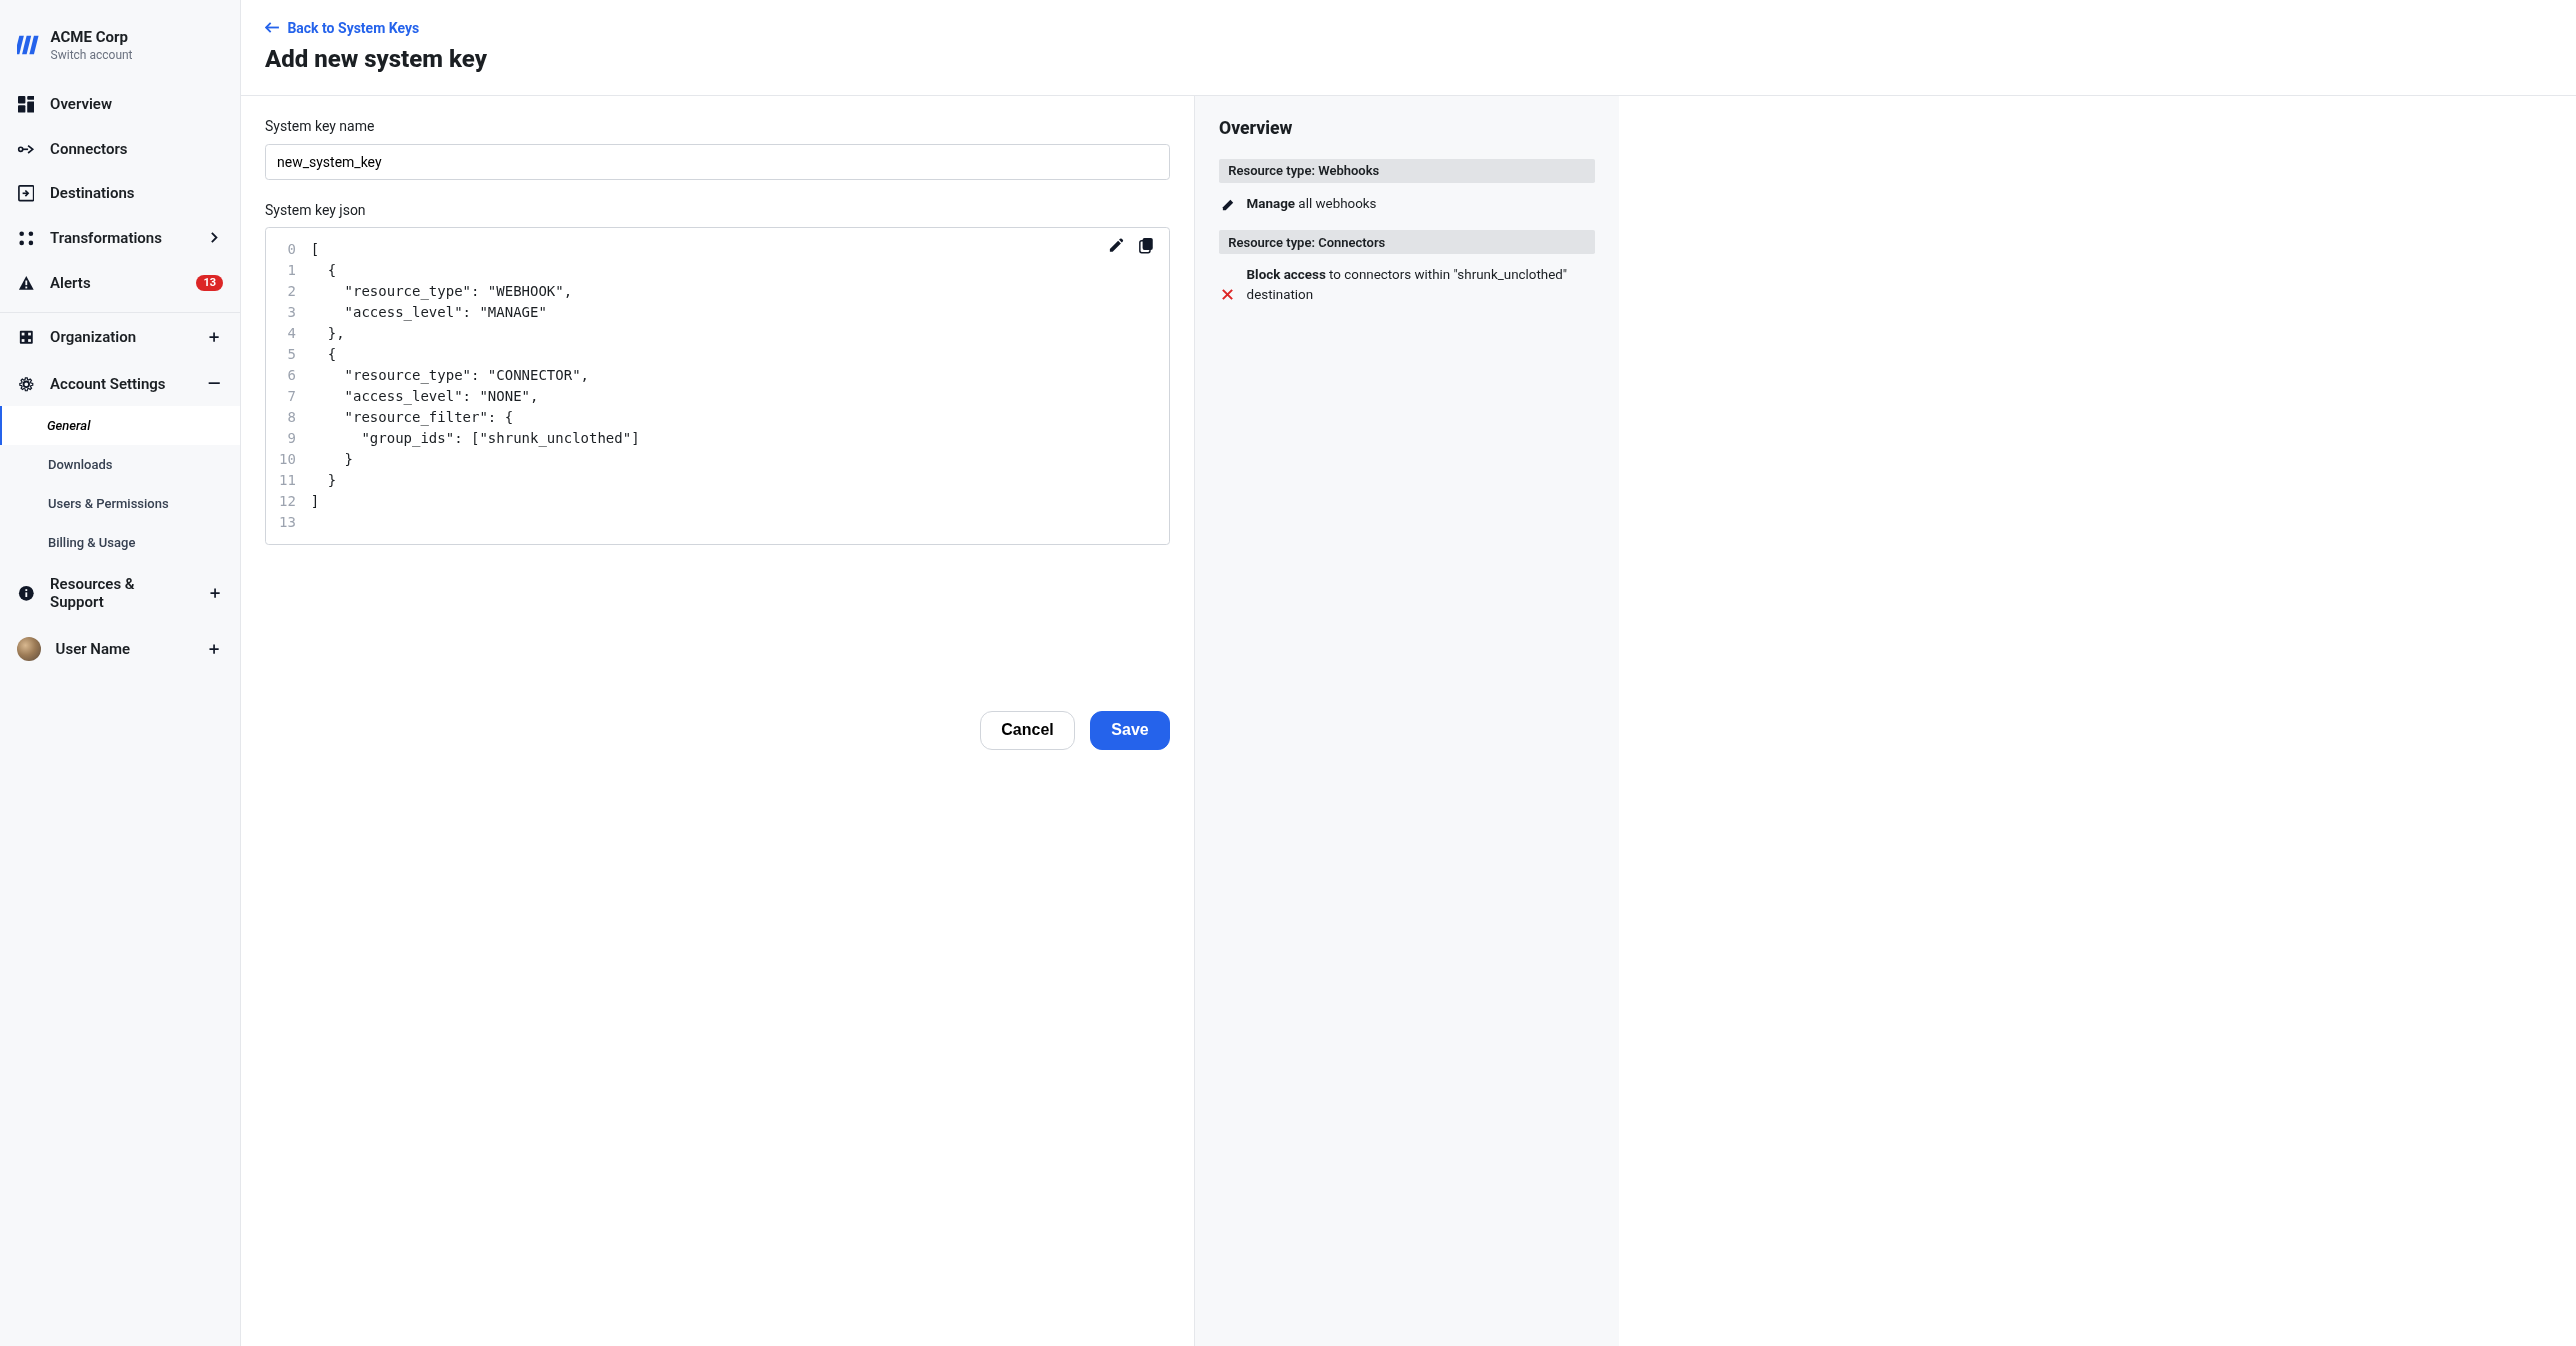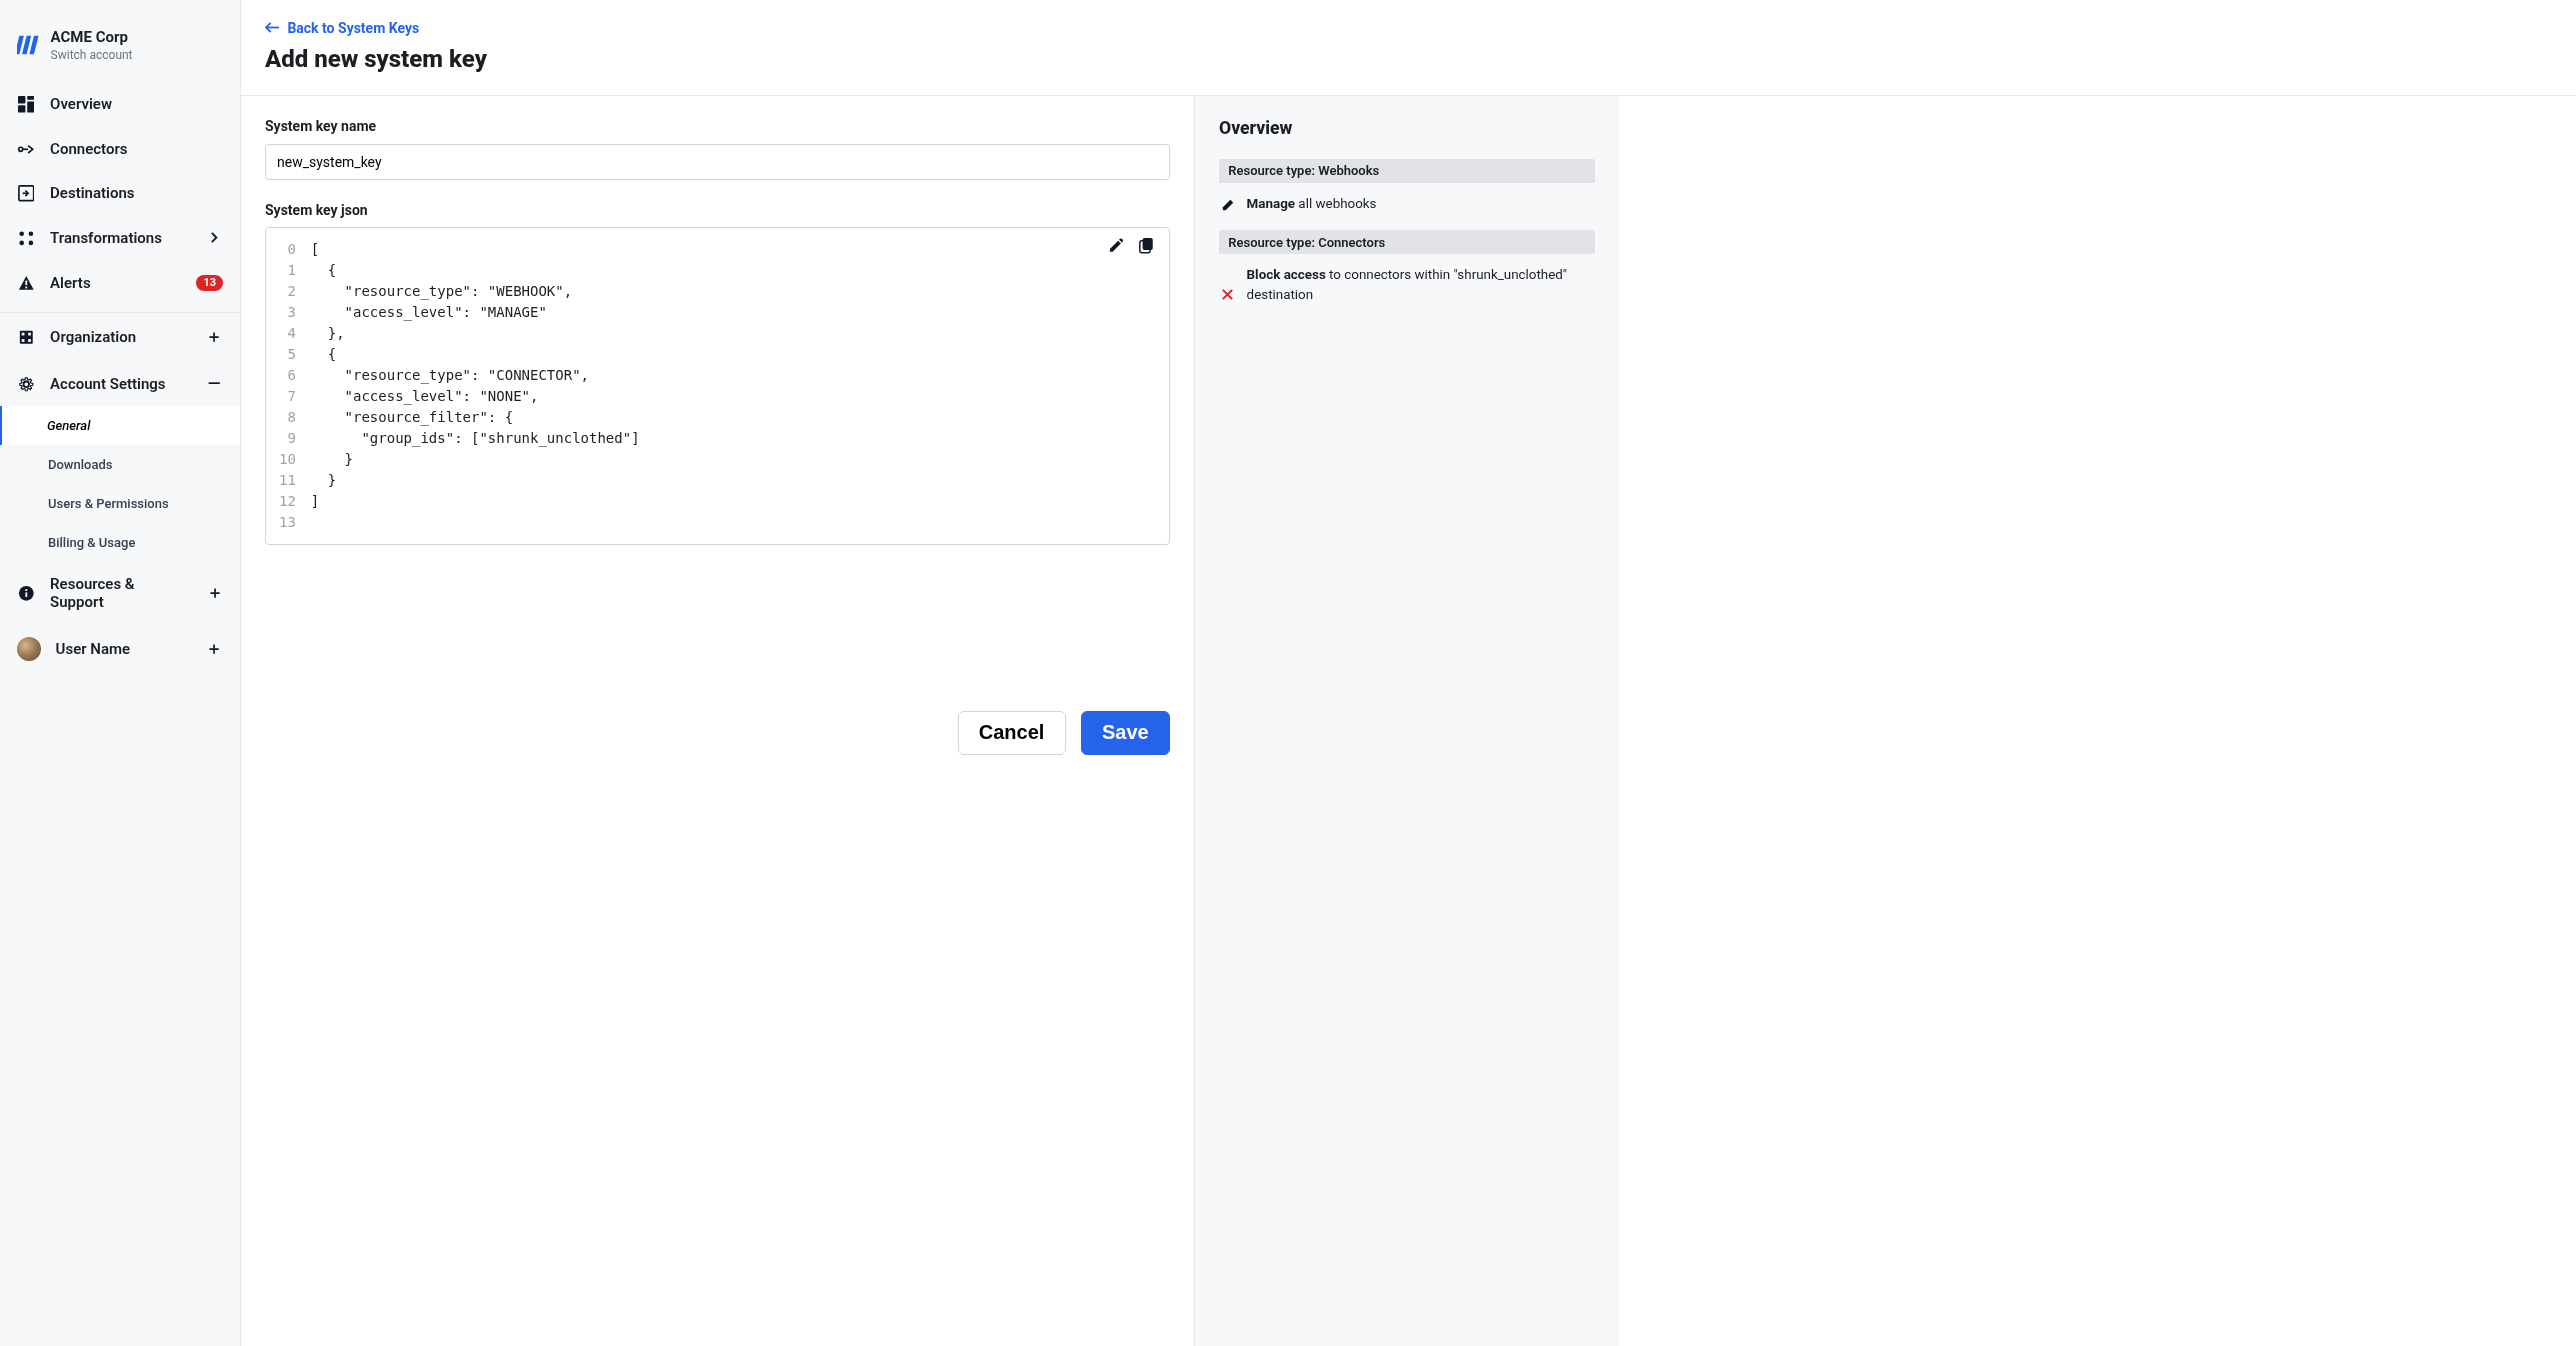--- a/index.html
+++ b/index.html
@@ -146,21 +146,21 @@
   max-width: 953px;
 }
 .side-col {
   width: 425px;
   background: #f7f8fa;
   border-left: 0.9px solid #e5e7eb;
   padding: 22px 24px;
 }
 .form-label {
   font-size: 14px;
-  font-weight: 700;
+  font-weight: 400;
   margin-bottom: 9.2px;
   display: block;
 }
 .text-input {
   width: 100%;
   padding: 9.2px 11px;
   font-size: 14px;
   border: 0.9px solid #d1d5db;
   border-radius: 3.7px;
   font-family: inherit;
@@ -203,23 +203,23 @@
   white-space: pre;
 }
 .btn-row {
   display: flex;
   gap: 15px;
   justify-content: flex-end;
   margin-top: 166px;
 }
 .btn {
   padding: 9.2px 20.3px;
-  font-size: 20px;
+  font-size: 16px;
   font-weight: 600;
-  border-radius: 6px;
+  border-radius: 12px;
   cursor: pointer;
   border: 0.9px solid #d1d5db;
   background: #fff;
 }
 .btn.primary {
   background: #2563eb;
   border-color: #2563eb;
   color: #fff;
 }
 

